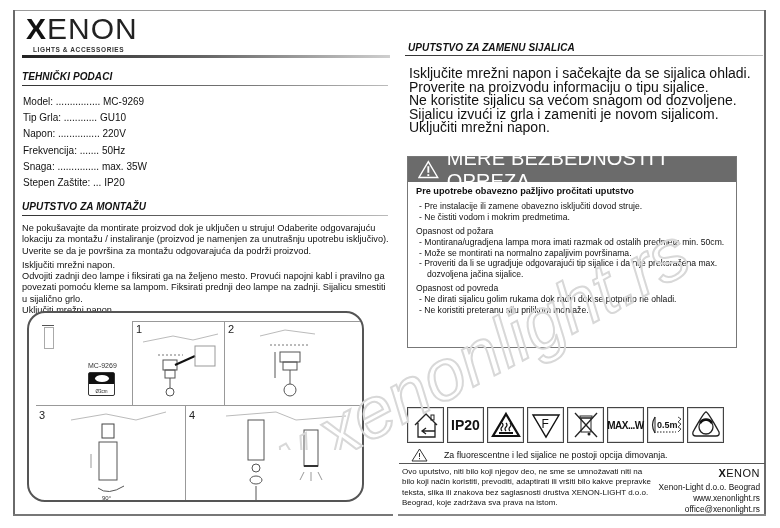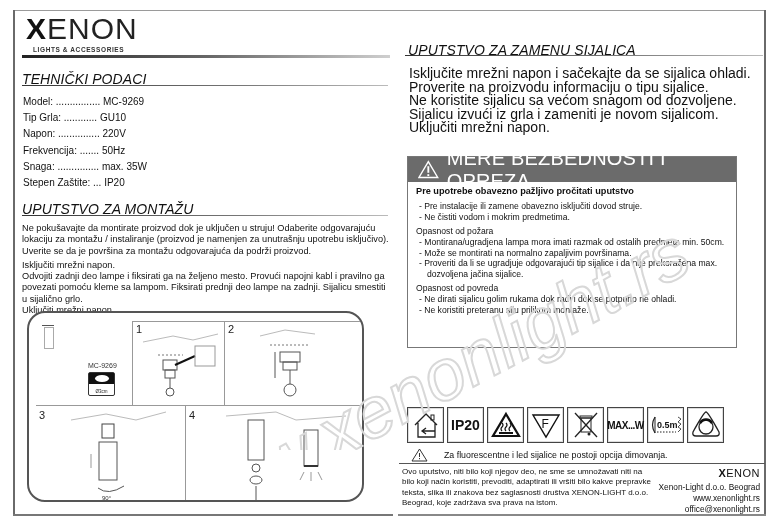--- a/index.html
+++ b/index.html
@@ -14,21 +14,21 @@
 
   
   .logo { position: absolute; left: 26px; top: 14px; width: 110px; }
   .logo-word { font-size: 30px; letter-spacing: 1px; line-height: 30px; font-weight: 400; color: #111; }
   .logo-word .x { font-weight: 900; }
   .logo-word .rest { font-weight: 300; color: #222; }
   .logo-tag { font-size: 6.5px; letter-spacing: 0.6px; color: #333; margin-left: 7px; margin-top: 2px; font-weight: 700; }
   .logo-bar { position: absolute; left: 22px; top: 55px; width: 368px; height: 3px;
               background: linear-gradient(to right, #222 0%, #666 50%, #cfcfcf 100%); }
 
-  .section-head { position: absolute; font-size: 14px; font-weight: 400; font-style: italic; color: #111; letter-spacing: 0.1px; }
+  .section-head { position: absolute; font-size: 10px; font-weight: 700; font-style: italic; color: #111; letter-spacing: 0.1px; }
   .section-rule { position: absolute; height: 1px; background: linear-gradient(to right, #333 0%, #777 60%, #bbb 100%); }
 
   .specs { position: absolute; left: 23px; top: 94px; font-size: 10px; line-height: 16.2px; color: #111; }
   .spec-row span { white-space: pre; }
 
   .mount-text { position: absolute; left: 22px; top: 223px; width: 370px; font-size: 9.2px; line-height: 11.3px; color: #111; }
   .mount-text p { margin-bottom: 3px; }
 
   .diagram { position: absolute; left: 27px; top: 311px; width: 337px; height: 191px; border: 2px solid #555; border-radius: 18px; background: #fff; overflow: hidden; }
   .diag-cell { position: absolute; border-color: #999; border-style: solid; border-width: 0; }

